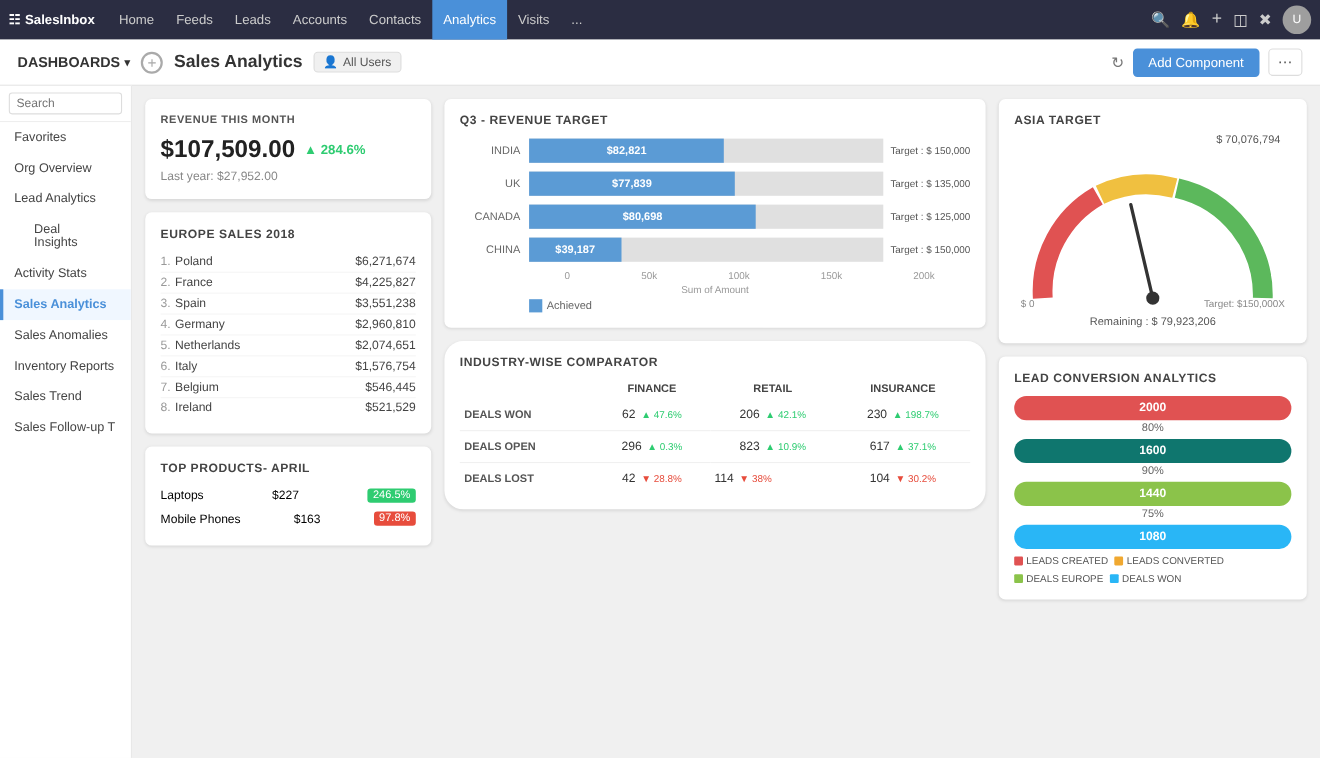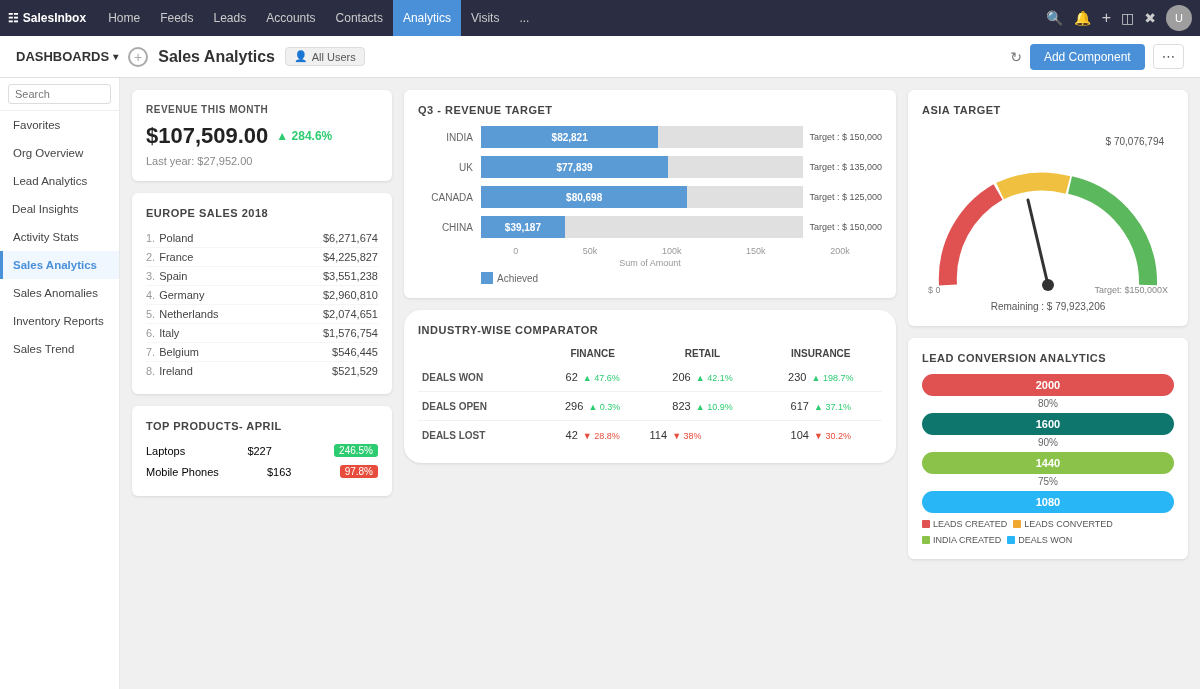--- a/index.html
+++ b/index.html
@@ -73,37 +73,40 @@
     </div>
     <div style="padding:8px 10px;font-size:11.5px;color:#444;cursor:pointer;border-left:3px solid transparent;">
       <span>Favorites</span>
     </div>
     <div style="padding:8px 10px;font-size:11.5px;color:#444;cursor:pointer;border-left:3px solid transparent;">
       <span>Org Overview</span>
     </div>
     <div style="padding:8px 10px;font-size:11.5px;color:#444;cursor:pointer;border-left:3px solid transparent;">
       <span>Lead Analytics</span>
     </div>
-    <div style="padding:8px 9px;font-size:11.5px;color:#444;cursor:pointer;border-left:3px solid transparent;">
+    <div style="padding:8px 28px;font-size:11.5px;color:#444;cursor:pointer;border-left:3px solid transparent;">
       <span>Deal Insights</span>
     </div>
     <div style="padding:8px 10px;font-size:11.5px;color:#444;cursor:pointer;border-left:3px solid transparent;">
       <span>Activity Stats</span>
     </div>
     <div style="padding:8px 10px;font-size:11.5px;color:#4a90d9;font-weight:600;cursor:pointer;border-left:3px solid #4a90d9;background:#f0f7ff;">
       <span>Sales Analytics</span>
     </div>
     <div style="padding:8px 10px;font-size:11.5px;color:#444;cursor:pointer;border-left:3px solid transparent;">
       <span>Sales Anomalies</span>
     </div>
     <div style="padding:8px 10px;font-size:11.5px;color:#444;cursor:pointer;border-left:3px solid transparent;">
       <span>Inventory Reports</span>
     </div>
     <div style="padding:8px 10px;font-size:11.5px;color:#444;cursor:pointer;border-left:3px solid transparent;">
       <span>Sales Trend</span>
+    </div>
+    <div style="padding:8px 10px;font-size:11.5px;color:#444;cursor:pointer;border-left:3px solid transparent;">
+      <span>Sales Follow-up T</span>
     </div>
   </aside>
 
   <div style="flex:1;overflow-y:auto;padding:12px;display:grid;grid-template-columns:260px 1fr 280px;grid-template-rows:auto auto;gap:12px;align-content:start;">
 
     <div style="grid-column:1;grid-row:1/3;display:flex;flex-direction:column;gap:12px;">
 
       <div style="background:#fff;border-radius:6px;padding:14px;box-shadow:0 1px 3px rgba(0,0,0,0.1);">
         <div style="font-size:10px;font-weight:700;color:#555;letter-spacing:0.5px;text-transform:uppercase;margin-bottom:8px;">REVENUE THIS MONTH</div>
         <div style="display:flex;align-items:center;">
@@ -284,21 +287,21 @@
               </td>
             </tr>
           </tbody>
         </table>
       </div>
     </div>
 
     <div style="grid-column:3;grid-row:1/3;display:flex;flex-direction:column;gap:12px;">
 
       <div style="background:#fff;border-radius:6px;padding:14px;box-shadow:0 1px 3px rgba(0,0,0,0.1);">
-        <div style="font-size:11px;font-weight:700;color:#444;text-transform:uppercase;margin-bottom:20px;letter-spacing:0.5px;">ASIA TARGET</div>
+        <div style="font-size:11px;font-weight:700;color:#444;text-transform:uppercase;margin-bottom:6px;letter-spacing:0.5px;">ASIA TARGET</div>
         <div style="font-size:10px;color:#555;text-align:right;margin-bottom:18px;margin-right:10px;">$ 70,076,794</div>
         <div style="display:flex;flex-direction:column;align-items:center;">
           <svg width="240" height="130" viewBox="0 0 240 130">
 
             <path d="M 20 120 A 100 100 0 0 1 70 27" fill="none" stroke="#e05252" stroke-width="18" stroke-linecap="butt"></path>
 
             <path d="M 72 26 A 100 100 0 0 1 140 20" fill="none" stroke="#f0c040" stroke-width="18" stroke-linecap="butt"></path>
 
             <path d="M 142 20 A 100 100 0 0 1 220 120" fill="none" stroke="#5cb85c" stroke-width="18" stroke-linecap="butt"></path>
 
@@ -331,21 +334,21 @@
           <div style="display:flex;align-items:center;gap:3px;font-size:9px;color:#555;">
             <span style="width:8px;height:8px;background:#e05252;border-radius:1px;display:inline-block;"></span>
             <span>LEADS CREATED</span>
           </div>
           <div style="display:flex;align-items:center;gap:3px;font-size:9px;color:#555;">
             <span style="width:8px;height:8px;background:#f0a830;border-radius:1px;display:inline-block;"></span>
             <span>LEADS CONVERTED</span>
           </div>
           <div style="display:flex;align-items:center;gap:3px;font-size:9px;color:#555;">
             <span style="width:8px;height:8px;background:#8bc34a;border-radius:1px;display:inline-block;"></span>
-            <span>INDIA CREATED</span>
+            <span>DEALS EUROPE</span>
           </div>
           <div style="display:flex;align-items:center;gap:3px;font-size:9px;color:#555;">
             <span style="width:8px;height:8px;background:#29b6f6;border-radius:1px;display:inline-block;"></span>
             <span>DEALS WON</span>
           </div>
         </div>
       </div>
     </div>
 
   </div>

